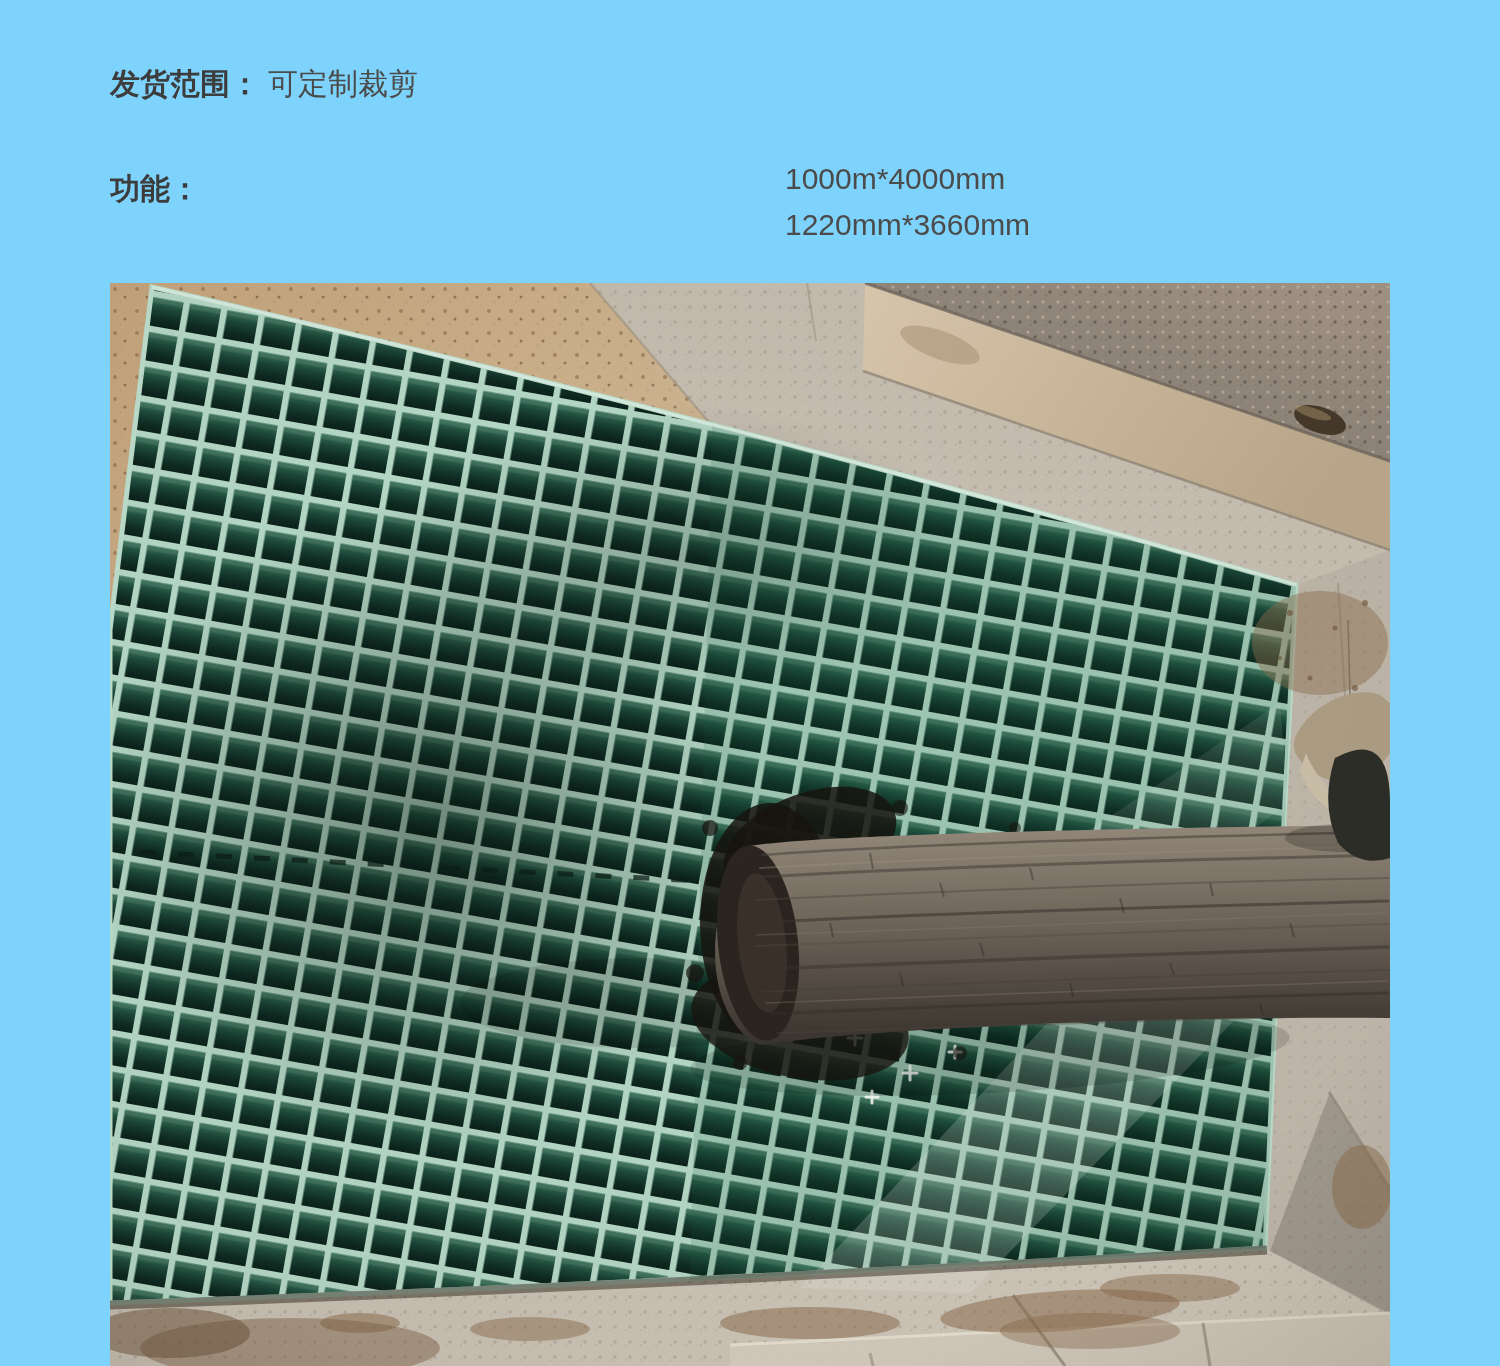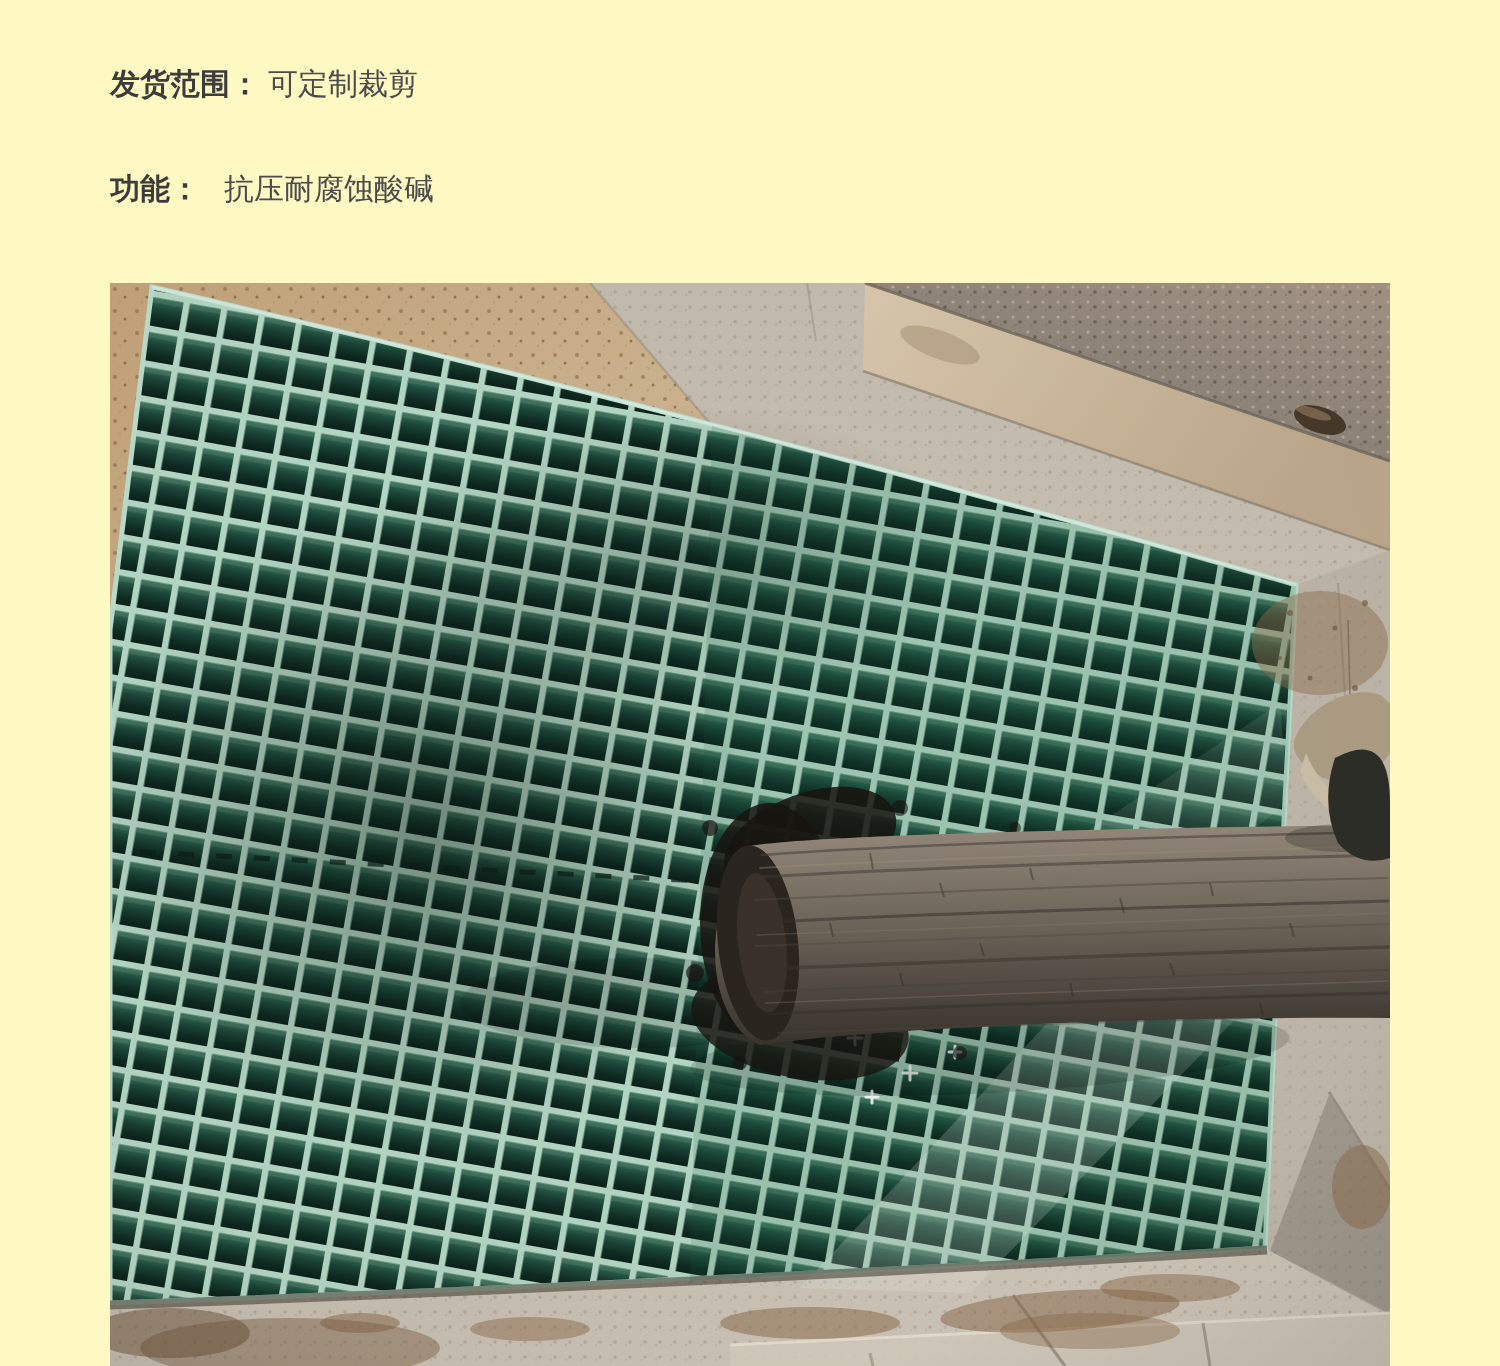--- a/index.html
+++ b/index.html
@@ -1,44 +1,47 @@
 <!DOCTYPE html>
 <html><head>
 <meta charset="utf-8">
 <style>
   html,body{margin:0;padding:0;background:#ffffff;}
-  .page{position:relative;width:1500px;height:1366px;background:#fef9c3;overflow:hidden;
+  .page{position:relative;width:1500px;height:1366px;background:#7dd3fc;overflow:hidden;
         font-family:"Liberation Sans","DejaVu Sans",sans-serif;}
   .spec-row{position:absolute;display:flex;align-items:flex-start;font-size:30px;color:#4b4b4b;}
   .spec-label{font-weight:bold;color:#3c3c3c;margin-right:8px;white-space:nowrap;}
   #spec-l1{left:110px;top:64px;}
-  #spec-l2{left:110px;top:169px;gap:16px;}
+  #spec-l2{left:110px;top:169px;}
   #spec-r1{left:785px;top:64px;}
   #spec-r2{left:785px;top:156px;}
   #spec-r2 .spec-label{width:98px;white-space:normal;line-height:46px;margin-right:40px;}
   #spec-r2 .spec-values{line-height:46px;}
   .photo{position:absolute;left:110px;top:283px;width:1280px;height:1083px;margin:0;overflow:hidden;}
 </style>
 </head>
 <body>
 
 <div class="page">
 
   <div class="spec-row" id="spec-l1">
     <span class="spec-label">发货范围：</span>
     <span class="spec-value">可定制裁剪</span>
   </div>
 
   <div class="spec-row" id="spec-l2">
     <span class="spec-label">功能：</span>
-    <span class="spec-value">抗压耐腐蚀酸碱</span>
   </div>
 
 
   <div class="spec-row" id="spec-r2">
+    <span class="spec-values">
+      <div>1000m*4000mm</div>
+      <div>1220mm*3660mm</div>
+    </span>
   </div>
 
   <figure class="photo">
     <svg width="1280" height="1083" viewBox="0 0 1280 1083" xmlns="http://www.w3.org/2000/svg">
       <defs>
         <linearGradient id="cellG" x1="0" y1="0" x2="0" y2="1">
           <stop offset="0" stop-color="#38705b"></stop>
           <stop offset="0.38" stop-color="#1b4638"></stop>
           <stop offset="0.75" stop-color="#0e2b22"></stop>
           <stop offset="1" stop-color="#0a211a"></stop>

